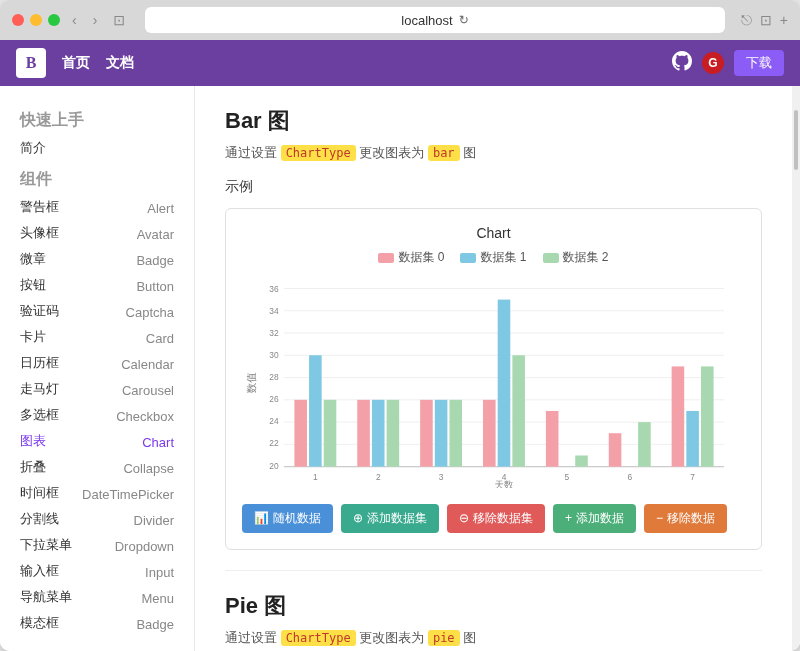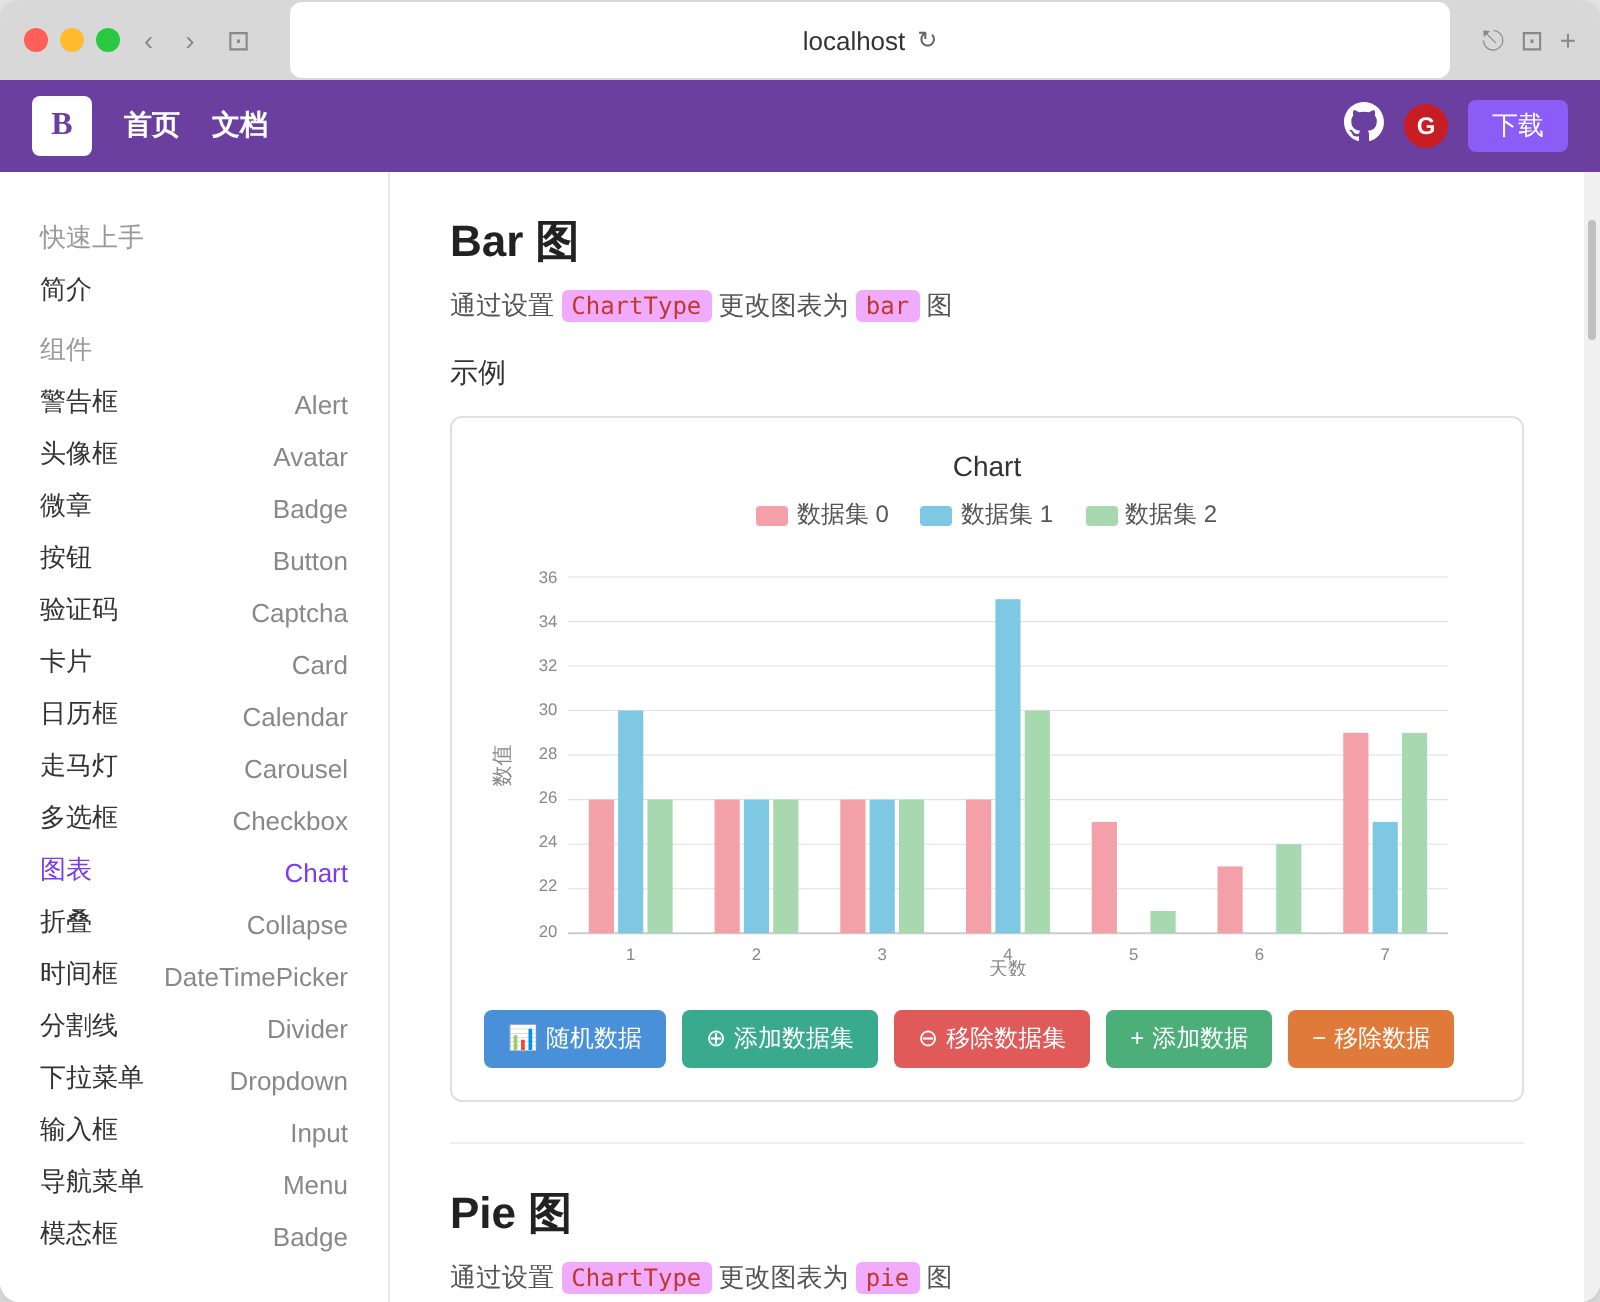--- a/index.html
+++ b/index.html
@@ -7,21 +7,21 @@
 
     
     .browser-chrome { background: #e8e8e8; border-radius: 10px; overflow: hidden; width: 800px; height: 651px; display: flex; flex-direction: column; box-shadow: 0 4px 20px rgba(0,0,0,0.3); }
     .browser-titlebar { background: #d8d8d8; height: 40px; display: flex; align-items: center; padding: 0 12px; gap: 8px; }
     .traffic-lights { display: flex; gap: 6px; }
     .traffic-light { width: 12px; height: 12px; border-radius: 50%; }
     .tl-red { background: #ff5f57; }
     .tl-yellow { background: #febc2e; }
     .tl-green { background: #28c840; }
     .nav-btn { background: none; border: none; color: #888; font-size: 14px; cursor: pointer; padding: 2px 4px; }
-    .address-bar { flex: 1; background: white; border-radius: 6px; height: 38px; display: flex; align-items: center; justify-content: center; font-size: 13px; color: #333; margin: 0 8px; gap: 6px; }
+    .address-bar { flex: 1; background: white; border-radius: 6px; height: 26px; display: flex; align-items: center; justify-content: center; font-size: 13px; color: #333; margin: 0 8px; gap: 6px; }
     .reload-icon { color: #666; font-size: 12px; }
     .browser-actions { display: flex; gap: 8px; }
     .browser-action-btn { background: none; border: none; color: #888; font-size: 14px; cursor: pointer; }
 
     
     .app { display: flex; flex-direction: column; flex: 1; overflow: hidden; }
 
     
     .topnav { background: #6b3fa0; height: 46px; display: flex; align-items: center; padding: 0 16px; gap: 16px; }
     .logo { background: white; color: #6b3fa0; font-weight: bold; font-size: 16px; width: 30px; height: 30px; border-radius: 4px; display: flex; align-items: center; justify-content: center; font-family: Georgia, serif; }
@@ -30,33 +30,33 @@
     .topnav-spacer { flex: 1; }
     .topnav-icons { display: flex; gap: 10px; align-items: center; }
     .topnav-icon { color: white; font-size: 18px; cursor: pointer; }
     .download-btn { background: #8b5cf6; color: white; border: none; border-radius: 4px; padding: 4px 12px; font-size: 13px; cursor: pointer; }
 
     
     .main-area { display: flex; flex: 1; overflow: hidden; background: white; }
 
     
     .sidebar { width: 195px; background: white; border-right: 1px solid #e8e8e8; overflow-y: auto; padding: 16px 0; flex-shrink: 0; }
-    .sidebar-section-title { font-size: 13px; color: #999; font-weight: 400; padding: 8px 20px 4px; }
+    .sidebar-section-title { font-size: 16px; color: #999; font-weight: 700; padding: 8px 20px 4px; }
     .sidebar-item { display: flex; justify-content: space-between; align-items: flex-end; padding: 4px 20px; cursor: pointer; font-size: 13px; color: #333; }
     .sidebar-item.active { color: #7c3aed; }
     .sidebar-item .zh { color: #333; }
     .sidebar-item.active .zh { color: #7c3aed; }
     .sidebar-item .en { color: #888; }
     .sidebar-item.active .en { color: #7c3aed; }
 
     
     .content { flex: 1; overflow-y: auto; padding: 20px 30px; background: white; }
     .section-title { font-size: 22px; font-weight: 600; color: #222; margin-bottom: 8px; }
     .section-desc { font-size: 13px; color: #555; margin-bottom: 16px; }
-    .code-inline { background: #f0abfc; color: #c0392b; padding: 1px 5px; border-radius: 3px; font-family: monospace; font-size: 12px; }
+    .code-inline { background: #fde047; color: #c0392b; padding: 1px 5px; border-radius: 3px; font-family: monospace; font-size: 12px; }
     .example-label { font-size: 14px; color: #333; margin-bottom: 12px; font-weight: 500; }
 
     
     .chart-container { border: 1px solid #e0e0e0; border-radius: 6px; padding: 16px; margin-bottom: 16px; background: white; }
     .chart-title { text-align: center; font-size: 14px; color: #333; margin-bottom: 8px; }
     .chart-legend { display: flex; gap: 16px; justify-content: center; margin-bottom: 12px; font-size: 12px; color: #555; }
     .legend-item { display: flex; align-items: center; gap: 4px; }
     .legend-dot { width: 16px; height: 10px; border-radius: 2px; }
 
     

